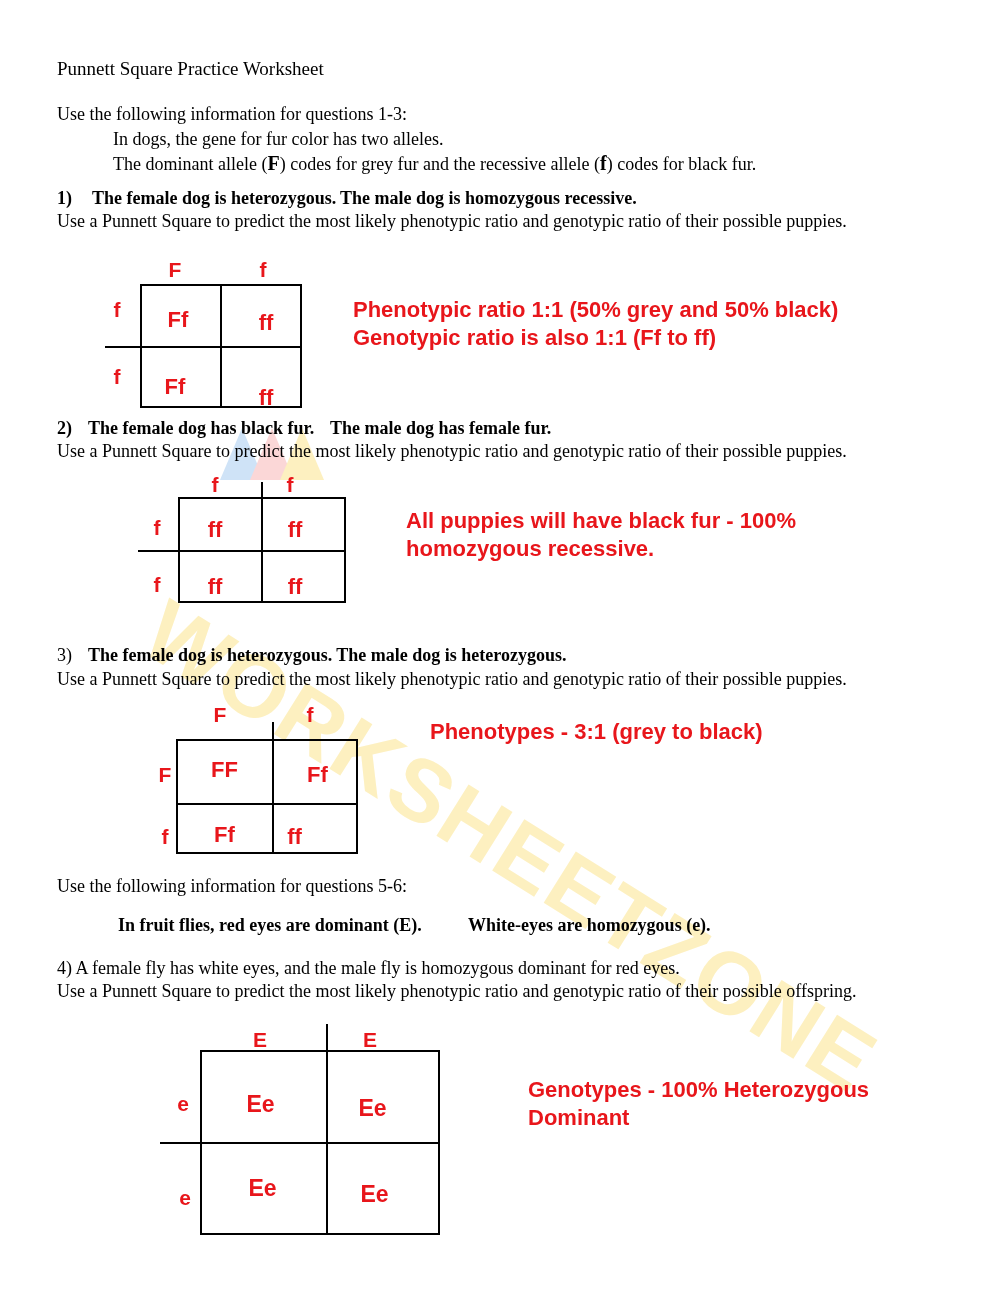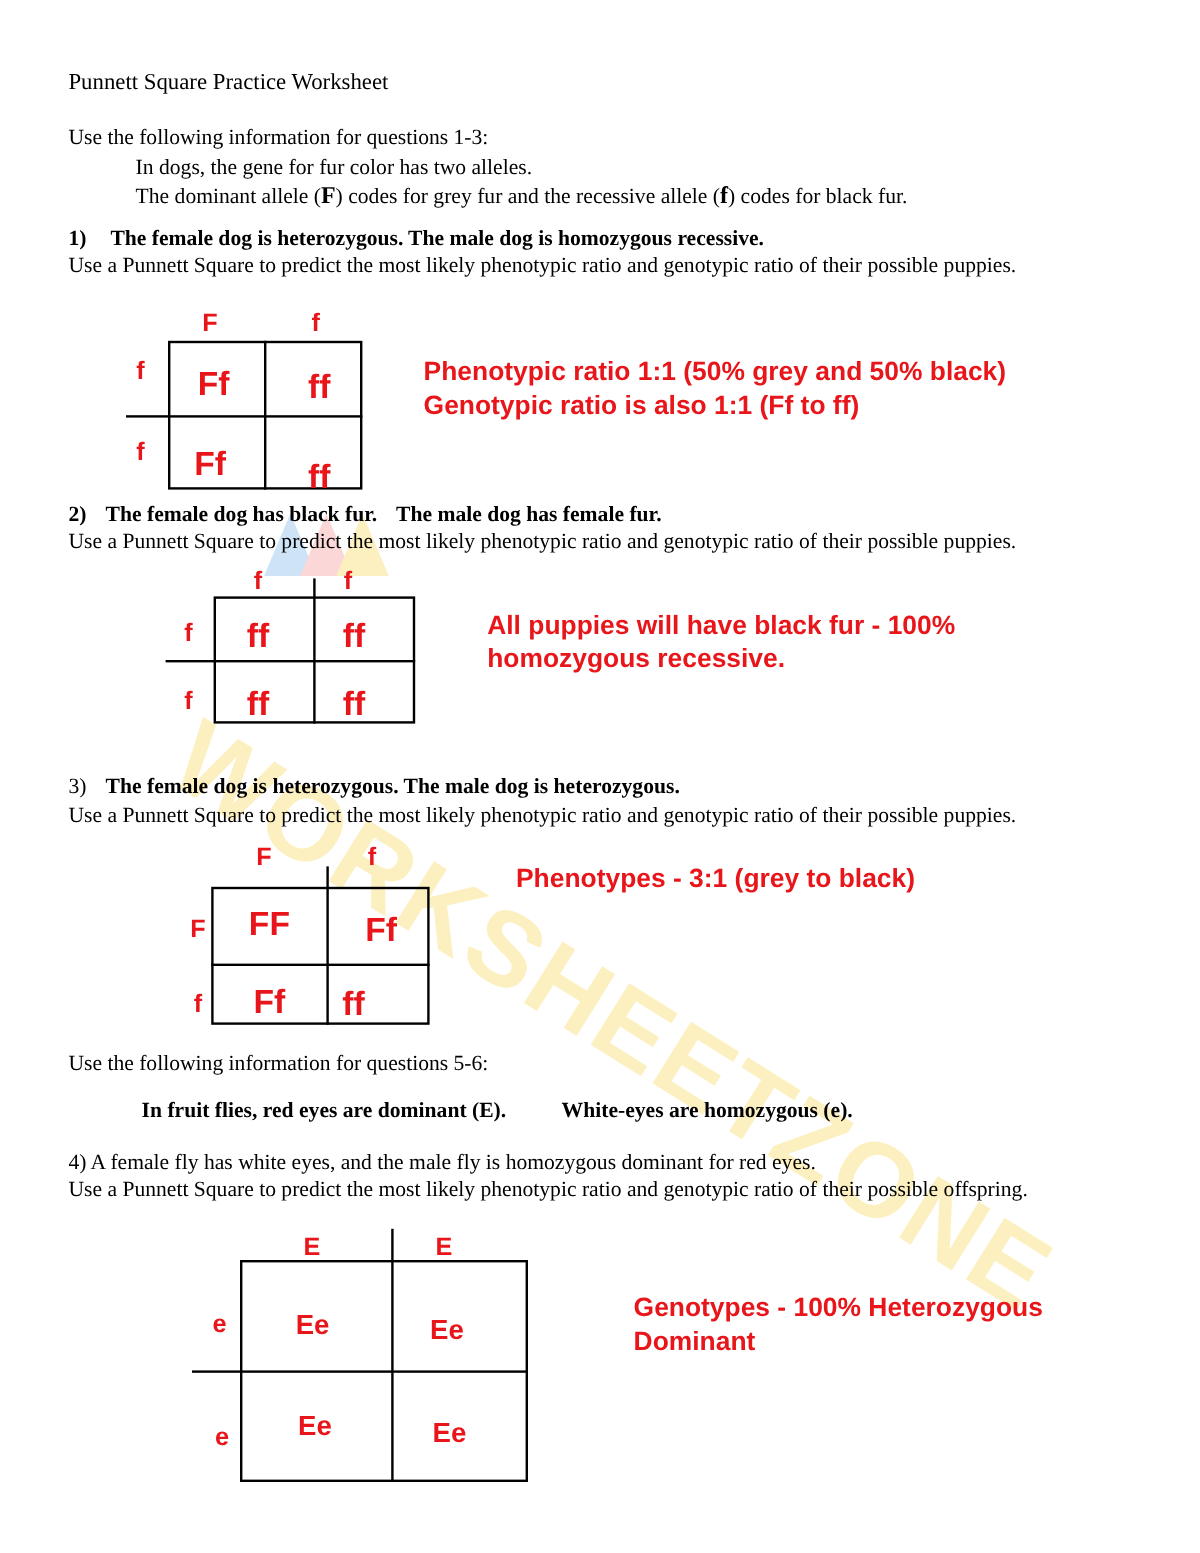--- a/index.html
+++ b/index.html
@@ -61,21 +61,21 @@
     border:2px solid #000;
     box-sizing:border-box;
   }
   .vline{position:absolute;background:#000;width:2px;}
   .hline{position:absolute;background:#000;height:2px;}
   .cell{
     position:absolute;
     color:#e8161b;
     font-family:"Liberation Sans", sans-serif;
     font-weight:bold;
-    font-size:28px;
+    font-size:22px;
     display:flex;align-items:center;justify-content:center;
   }
   .alabel{
     position:absolute;
     color:#e8161b;
     font-family:"Liberation Sans", sans-serif;
     font-weight:bold;
     font-size:21px;
     text-align:center;
   }

